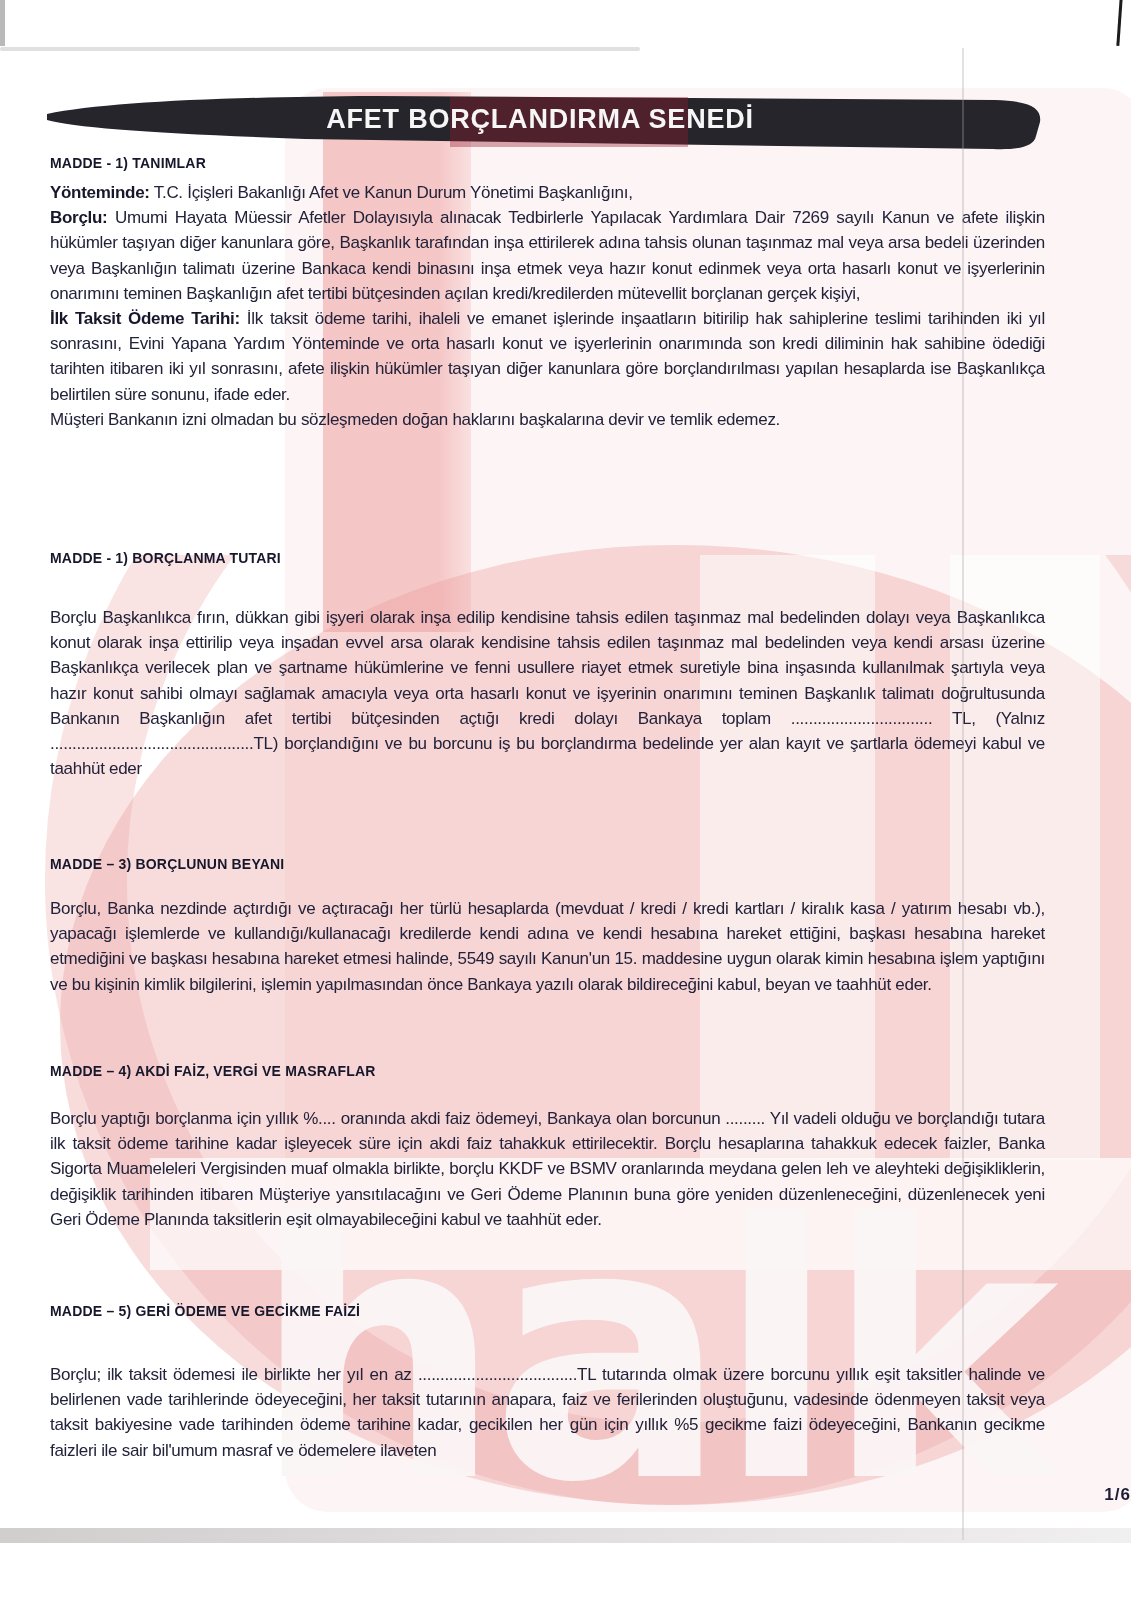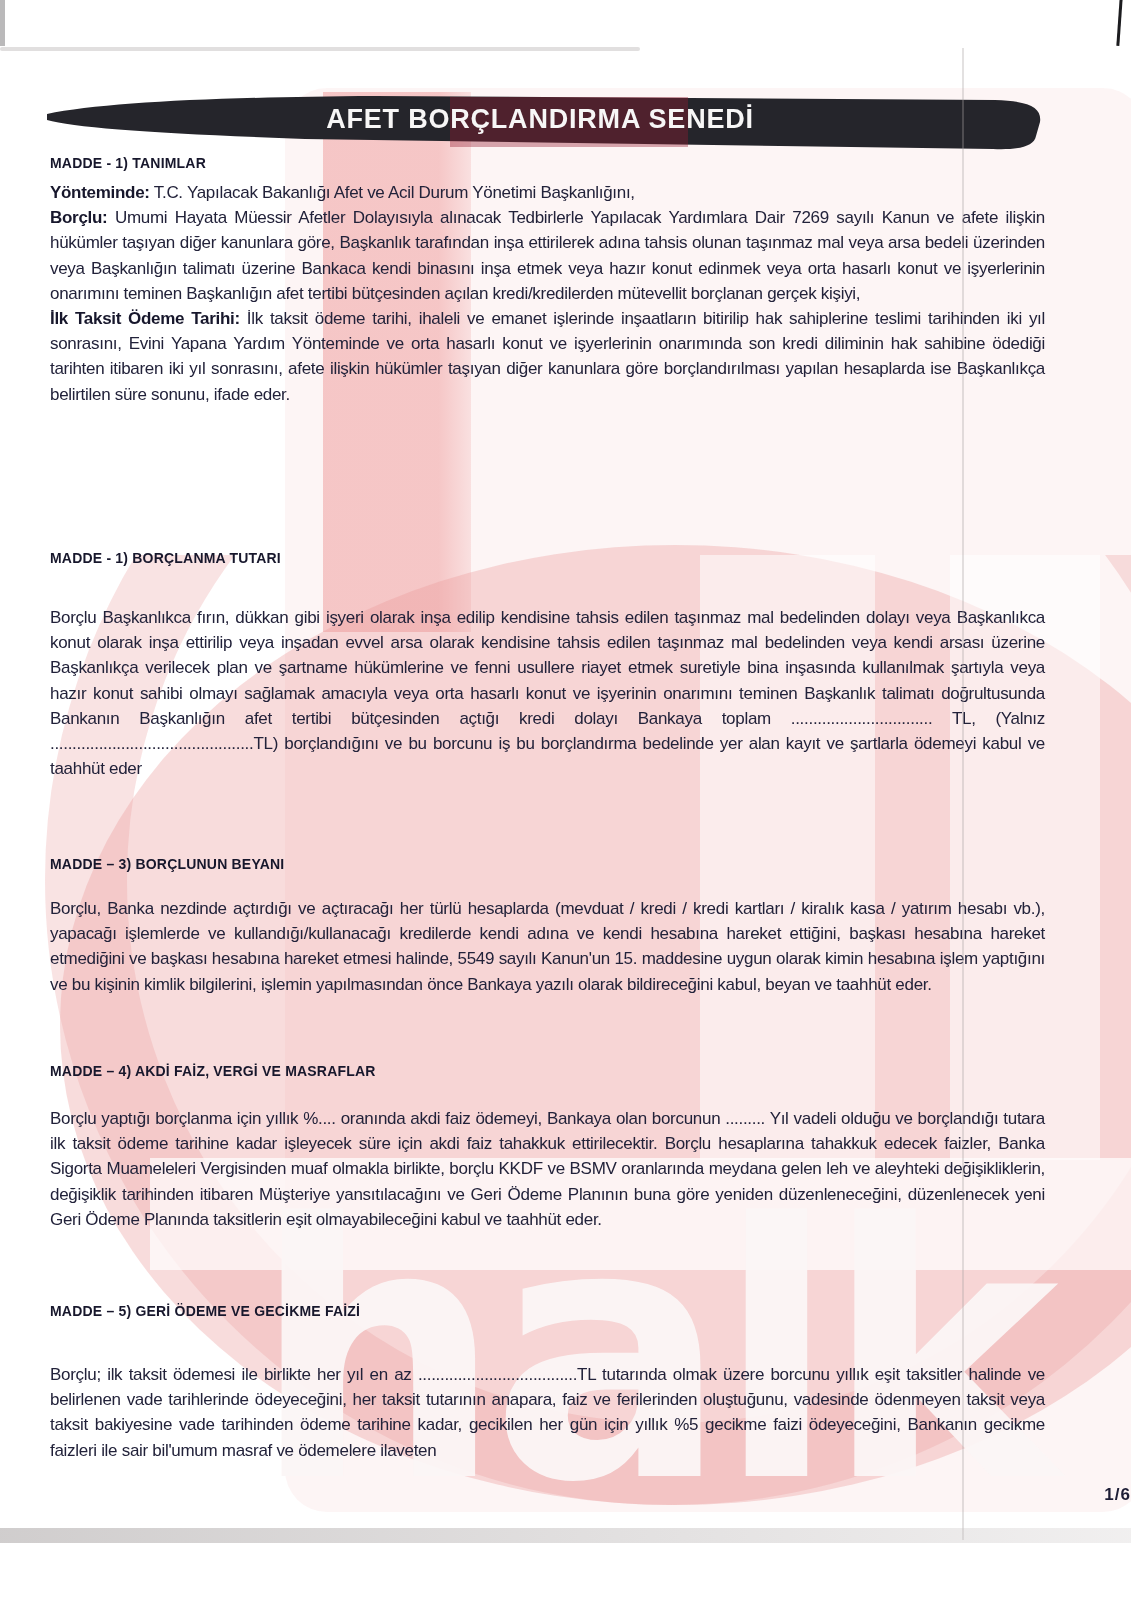--- a/index.html
+++ b/index.html
@@ -94,23 +94,24 @@
 <div class="layer" id="artifacts">
   <div class="art-vline"></div>
   <div class="art-bottomband"></div>
   <div class="art-topstreak"></div>
   <div class="art-cornerline"></div>
   <div class="art-leftsliver"></div>
 </div>
 
 <div class="doc heading" style="top:155px">MADDE - 1) TANIMLAR</div>
 <div class="doc" style="top:180px">
-  <div class="bodytext"><b>Yönteminde:</b><span> T.C. Yapılacak Bakanlığı Afet ve Acil Durum Yönetimi Başkanlığını,</span></div>
+  <div class="bodytext"><b>Yönteminde:</b><span> T.C. İçişleri Bakanlığı Afet ve Kanun Durum Yönetimi Başkanlığını,</span></div>
   <div class="bodytext"><b>Borçlu:</b><span> Umumi Hayata Müessir Afetler Dolayısıyla alınacak Tedbirlerle Yapılacak Yardımlara Dair 7269 sayılı Kanun ve afete ilişkin hükümler taşıyan diğer kanunlara göre, Başkanlık tarafından inşa ettirilerek adına tahsis olunan taşınmaz mal veya arsa bedeli üzerinden veya Başkanlığın talimatı üzerine Bankaca kendi binasını inşa etmek veya hazır konut edinmek veya orta hasarlı konut ve işyerlerinin onarımını teminen Başkanlığın afet tertibi bütçesinden açılan kredi/kredilerden mütevellit borçlanan gerçek kişiyi,</span></div>
   <div class="bodytext"><b>İlk Taksit Ödeme Tarihi:</b><span> İlk taksit ödeme tarihi, ihaleli ve emanet işlerinde inşaatların bitirilip hak sahiplerine teslimi tarihinden iki yıl sonrasını, Evini Yapana Yardım Yönteminde ve orta hasarlı konut ve işyerlerinin onarımında son kredi diliminin hak sahibine ödediği tarihten itibaren iki yıl sonrasını, afete ilişkin hükümler taşıyan diğer kanunlara göre borçlandırılması yapılan hesaplarda ise Başkanlıkça belirtilen süre sonunu, ifade eder.</span></div>
+  <div class="line">Müşteri Bankanın izni olmadan bu sözleşmeden doğan haklarını başkalarına devir ve temlik edemez.</div>
 </div>
 
 <div class="doc heading" style="top:550px">MADDE - 1) BORÇLANMA TUTARI</div>
 <div class="doc bodytext" style="top:605px">Borçlu Başkanlıkca fırın, dükkan gibi işyeri olarak inşa edilip kendisine tahsis edilen taşınmaz mal bedelinden dolayı veya Başkanlıkca konut olarak inşa ettirilip veya inşadan evvel arsa olarak kendisine tahsis edilen taşınmaz mal bedelinden veya kendi arsası üzerine Başkanlıkça verilecek plan ve şartname hükümlerine ve fenni usullere riayet etmek suretiyle bina inşasında kullanılmak şartıyla veya hazır konut sahibi olmayı sağlamak amacıyla veya orta hasarlı konut ve işyerinin onarımını teminen Başkanlık talimatı doğrultusunda Bankanın Başkanlığın afet tertibi bütçesinden açtığı kredi dolayı Bankaya toplam ................................ TL, (Yalnız ..............................................TL) borçlandığını ve bu borcunu iş bu borçlandırma bedelinde yer alan kayıt ve şartlarla ödemeyi kabul ve taahhüt eder</div>
 
 <div class="doc heading" style="top:856px">MADDE – 3) BORÇLUNUN BEYANI</div>
 <div class="doc bodytext" style="top:896px">Borçlu, Banka nezdinde açtırdığı ve açtıracağı her türlü hesaplarda (mevduat / kredi / kredi kartları / kiralık kasa / yatırım hesabı vb.), yapacağı işlemlerde ve kullandığı/kullanacağı kredilerde kendi adına ve kendi hesabına hareket ettiğini, başkası hesabına hareket etmediğini ve başkası hesabına hareket etmesi halinde, 5549 sayılı Kanun'un 15. maddesine uygun olarak kimin hesabına işlem yaptığını ve bu kişinin kimlik bilgilerini, işlemin yapılmasından önce Bankaya yazılı olarak bildireceğini kabul, beyan ve taahhüt eder.</div>
 
 <div class="doc heading" style="top:1063px">MADDE – 4) AKDİ FAİZ, VERGİ VE MASRAFLAR</div>
 <div class="doc bodytext" style="top:1106px">Borçlu yaptığı borçlanma için yıllık %.... oranında akdi faiz ödemeyi, Bankaya olan borcunun ......... Yıl vadeli olduğu ve borçlandığı tutara ilk taksit ödeme tarihine kadar işleyecek süre için akdi faiz tahakkuk ettirilecektir. Borçlu hesaplarına tahakkuk edecek faizler, Banka Sigorta Muameleleri Vergisinden muaf olmakla birlikte, borçlu KKDF ve BSMV oranlarında meydana gelen leh ve aleyhteki değişikliklerin, değişiklik tarihinden itibaren Müşteriye yansıtılacağını ve Geri Ödeme Planının buna göre yeniden düzenleneceğini, düzenlenecek yeni Geri Ödeme Planında taksitlerin eşit olmayabileceğini kabul ve taahhüt eder.</div>

